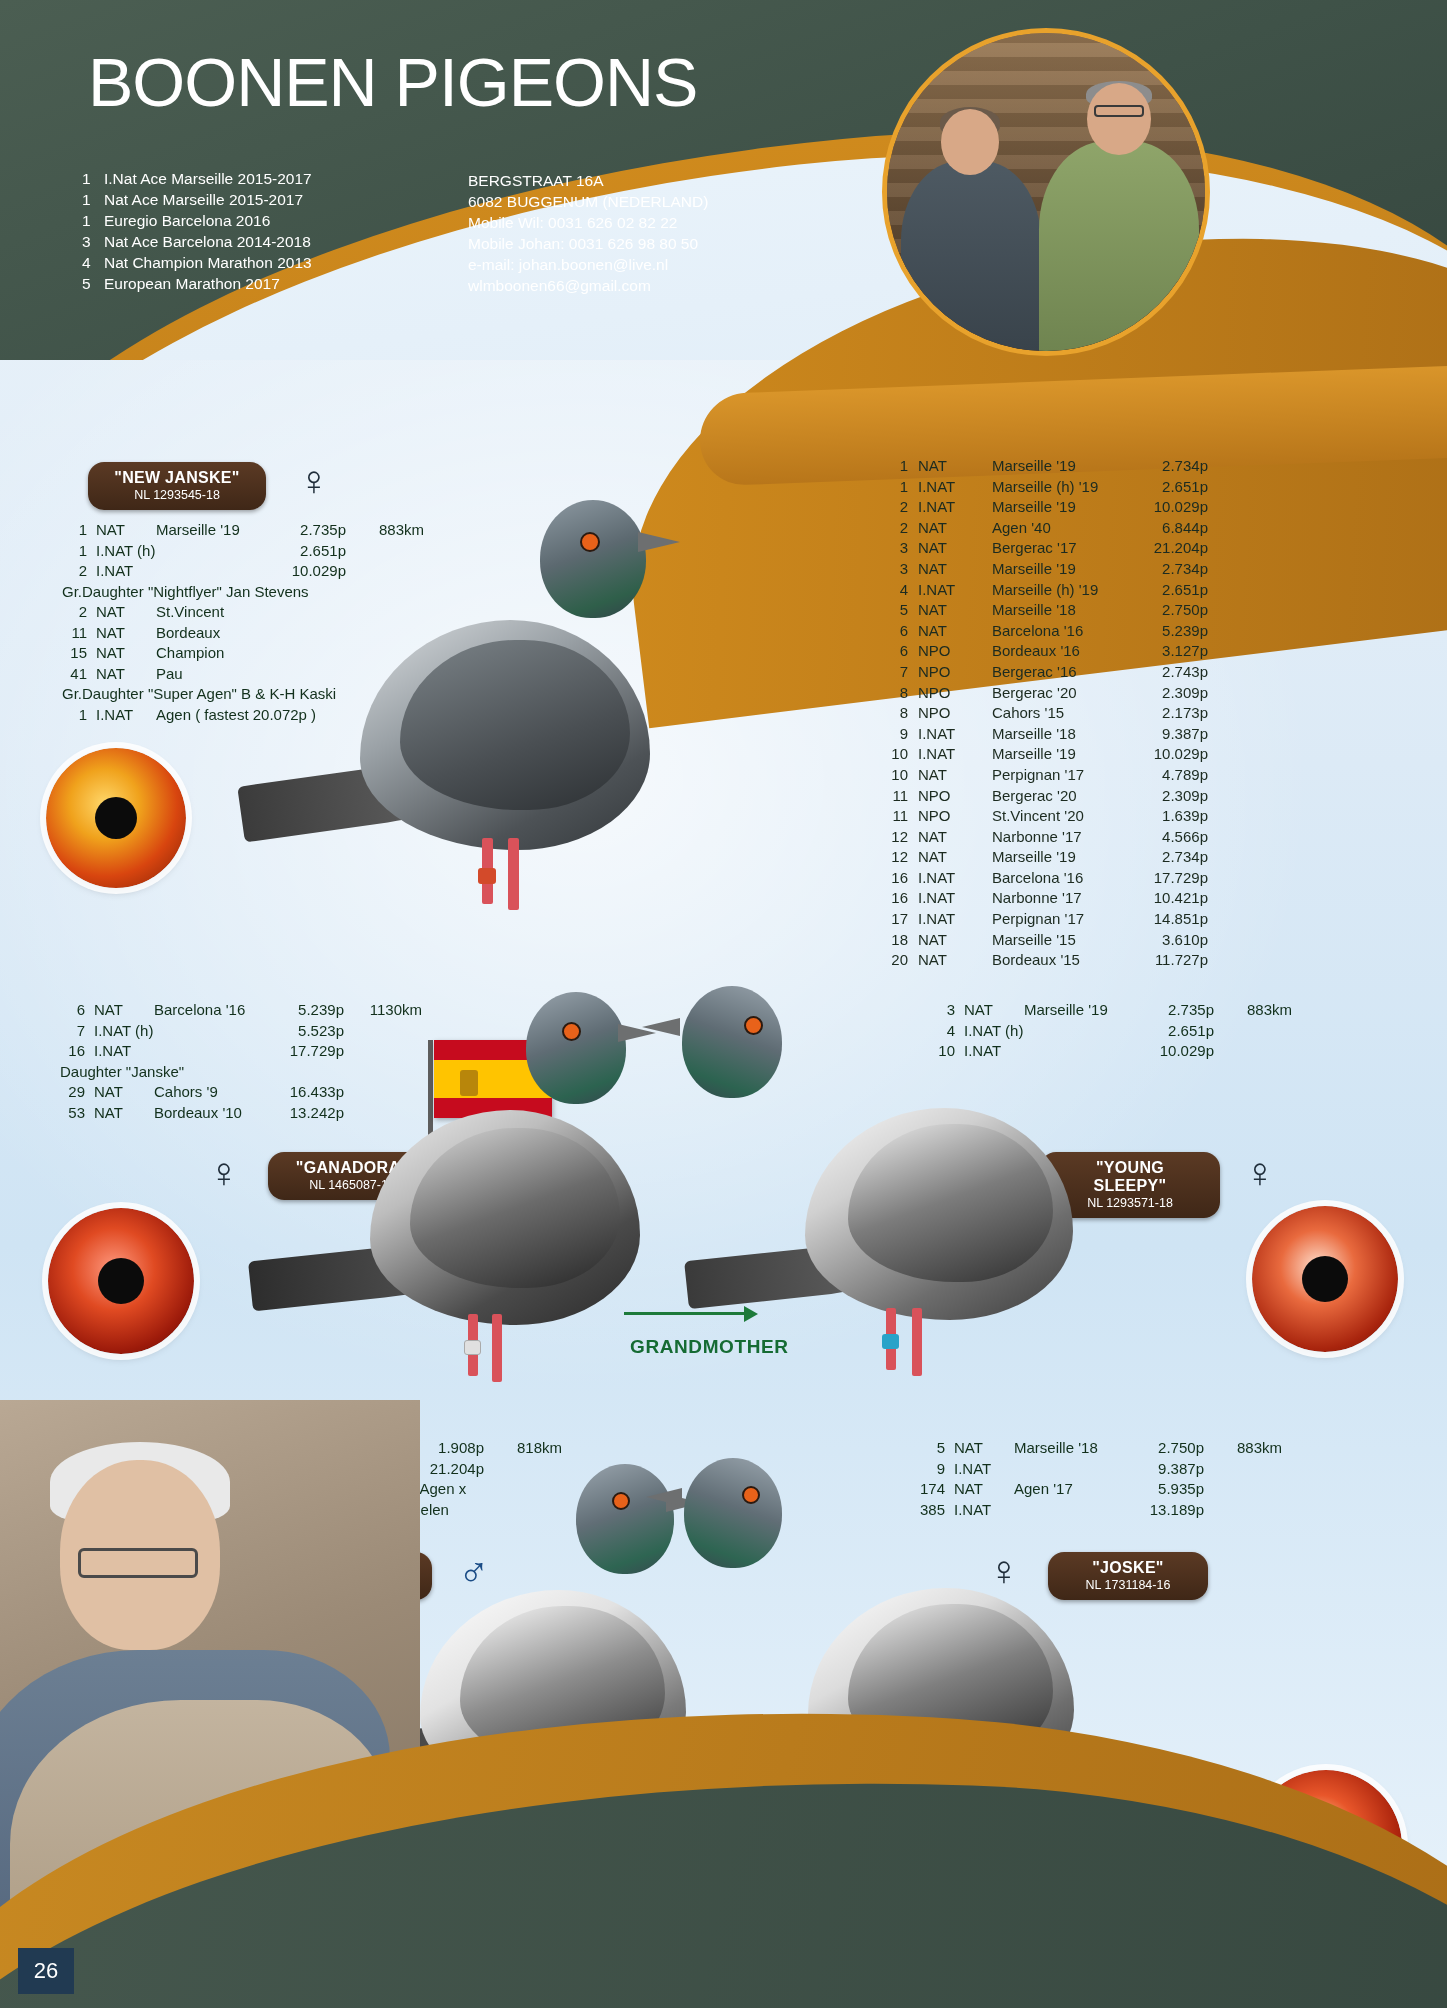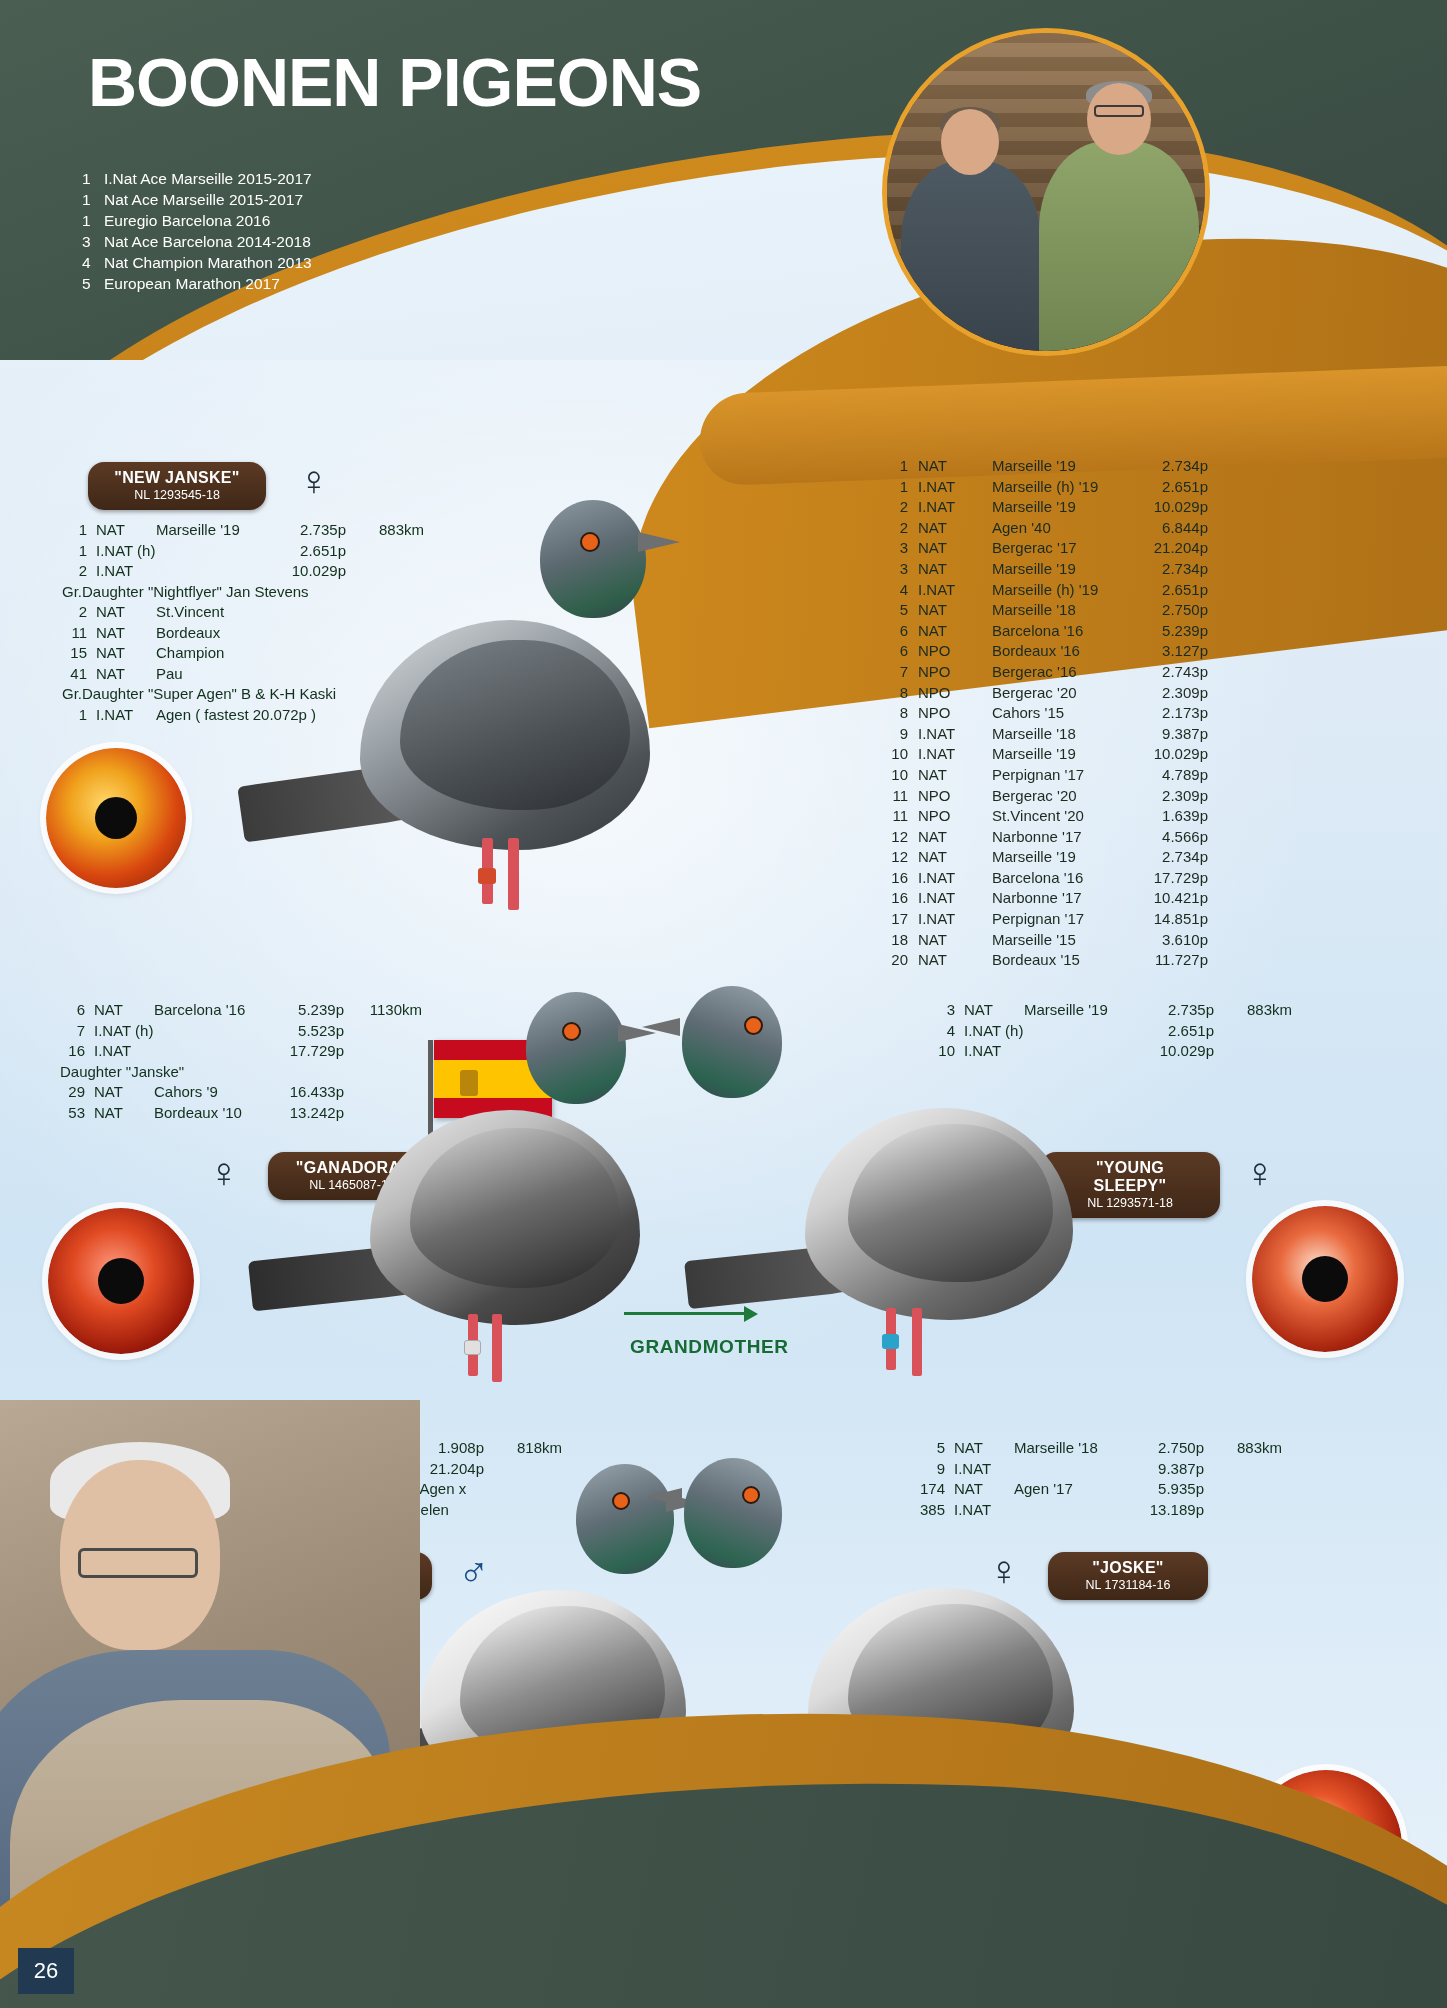--- a/index.html
+++ b/index.html
@@ -43,21 +43,21 @@
   }
   .header-curve3 {
     position:absolute; left:620px; top:250px; width:980px; height:420px;
     background:linear-gradient(100deg,#cf8a1d 0%, #a96c16 100%);
     border-radius:55% 45% 0 0 / 70% 50% 0 0;
     transform:rotate(-7deg);
   }
 
   .brand-title {
     position:absolute; left:88px; top:48px;
-    font-size:68px; font-weight:bold; letter-spacing:-1px;
+    font-size:68px; font-weight:normal; letter-spacing:-1px;
     color:#ffffff; line-height:1;
   }
 
   .ace-list {
     position:absolute; left:82px; top:168px;
     color:#ffffff; font-size:15.5px; line-height:21px;
   }
   .ace-row { display:flex; }
   .ace-num { width:22px; text-align:left; }
   .ace-txt { }
@@ -268,20 +268,28 @@
     <div class="ace-row">
       <span class="ace-num">4</span>
       <span class="ace-txt">Nat Champion Marathon 2013</span>
     </div>
     <div class="ace-row">
       <span class="ace-num">5</span>
       <span class="ace-txt">European Marathon 2017</span>
     </div>
   </div>
 
+  <div class="contact">
+    <div>BERGSTRAAT 16A</div>
+    <div>6082 BUGGENUM (NEDERLAND)</div>
+    <div>Mobile Wil: 0031 626 02 82 22</div>
+    <div>Mobile Johan: 0031 626 98 80 50</div>
+    <div>e-mail: johan.boonen@live.nl</div>
+    <div>wlmboonen66@gmail.com</div>
+  </div>
 
   <div class="photo-circle">
     <div class="photo-wall"></div>
     <div class="man left">
       <div class="hair"></div>
       <div class="head"></div>
     </div>
     <div class="man right">
       <div class="hair"></div>
       <div class="head"></div>

